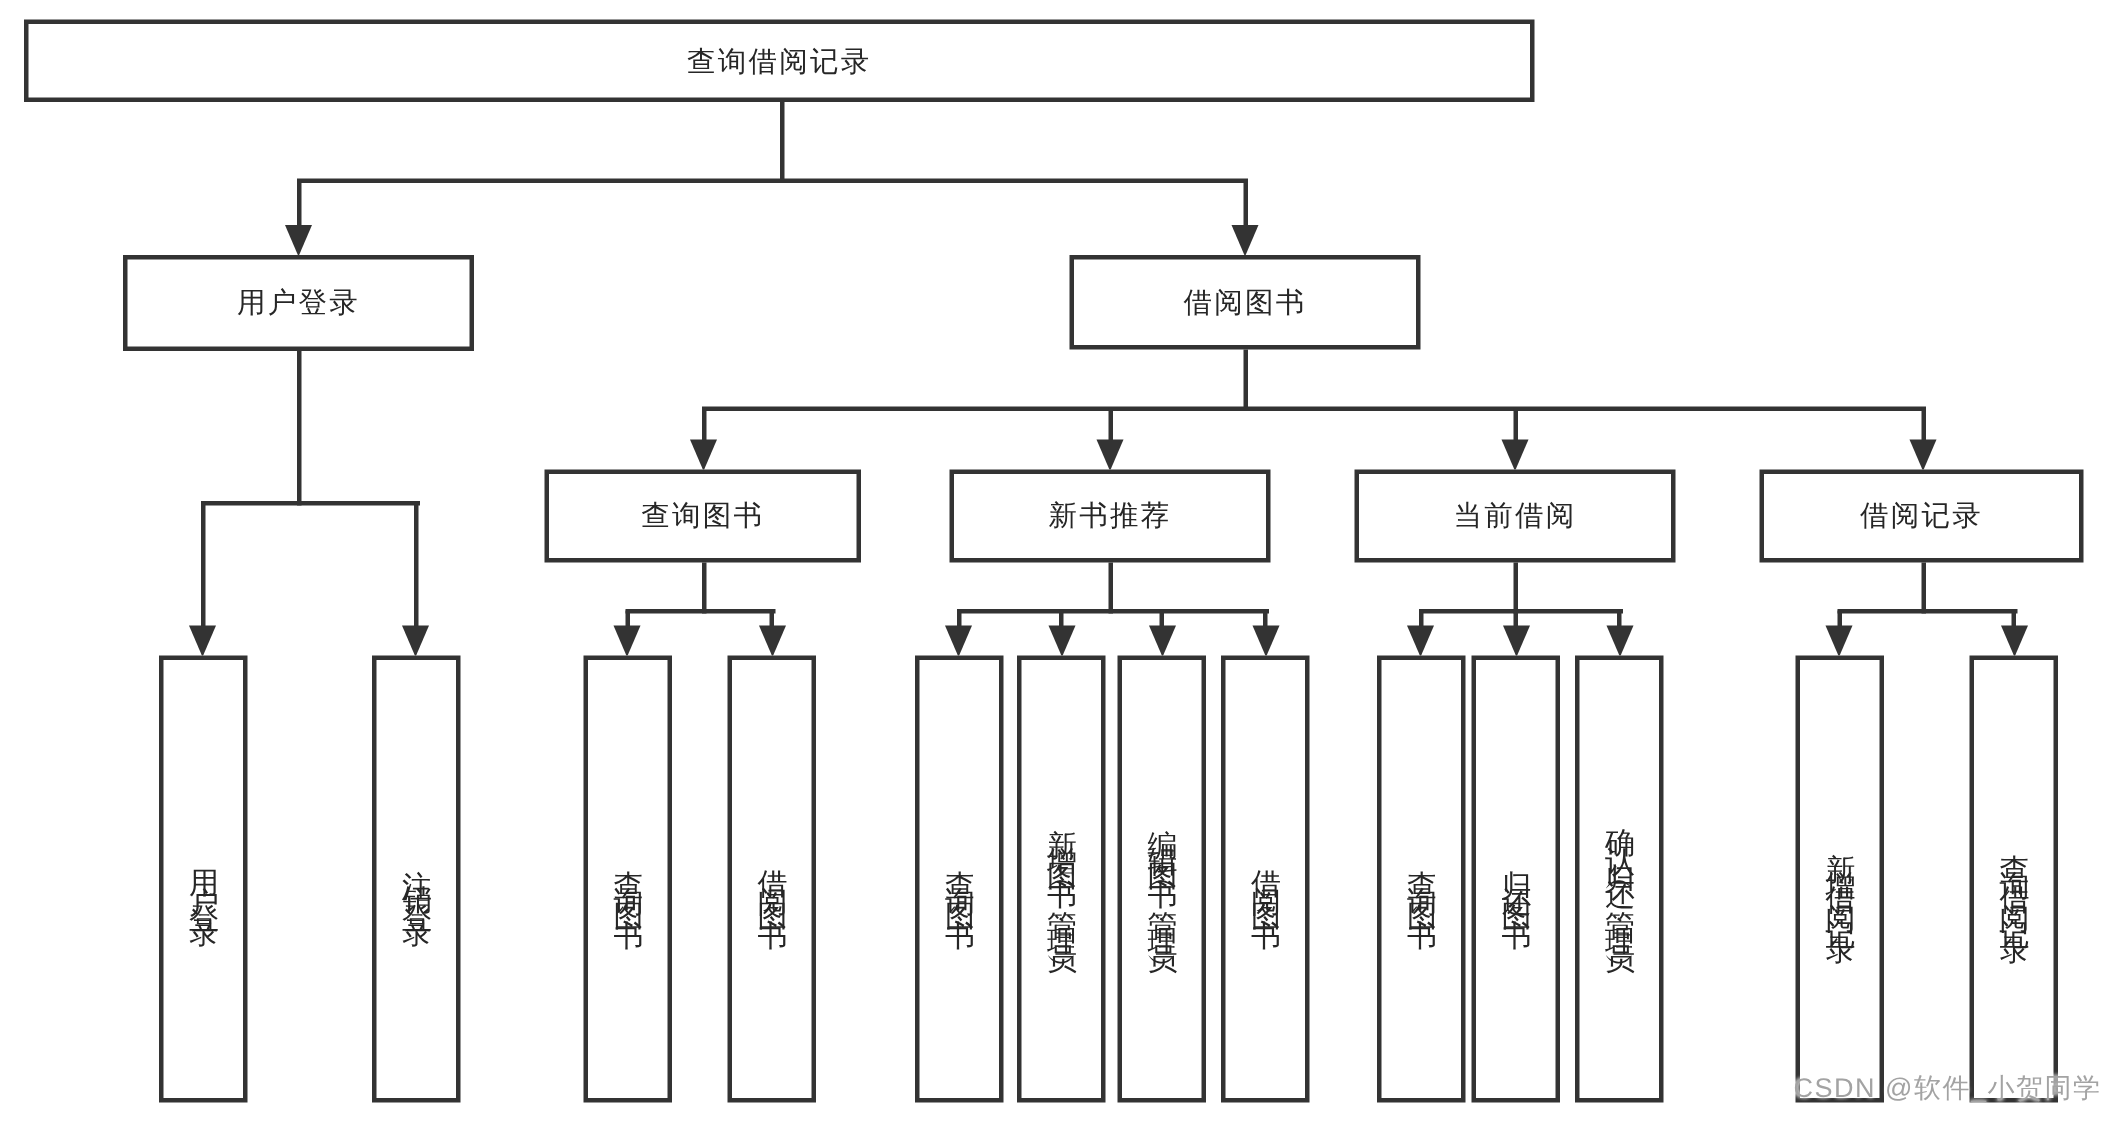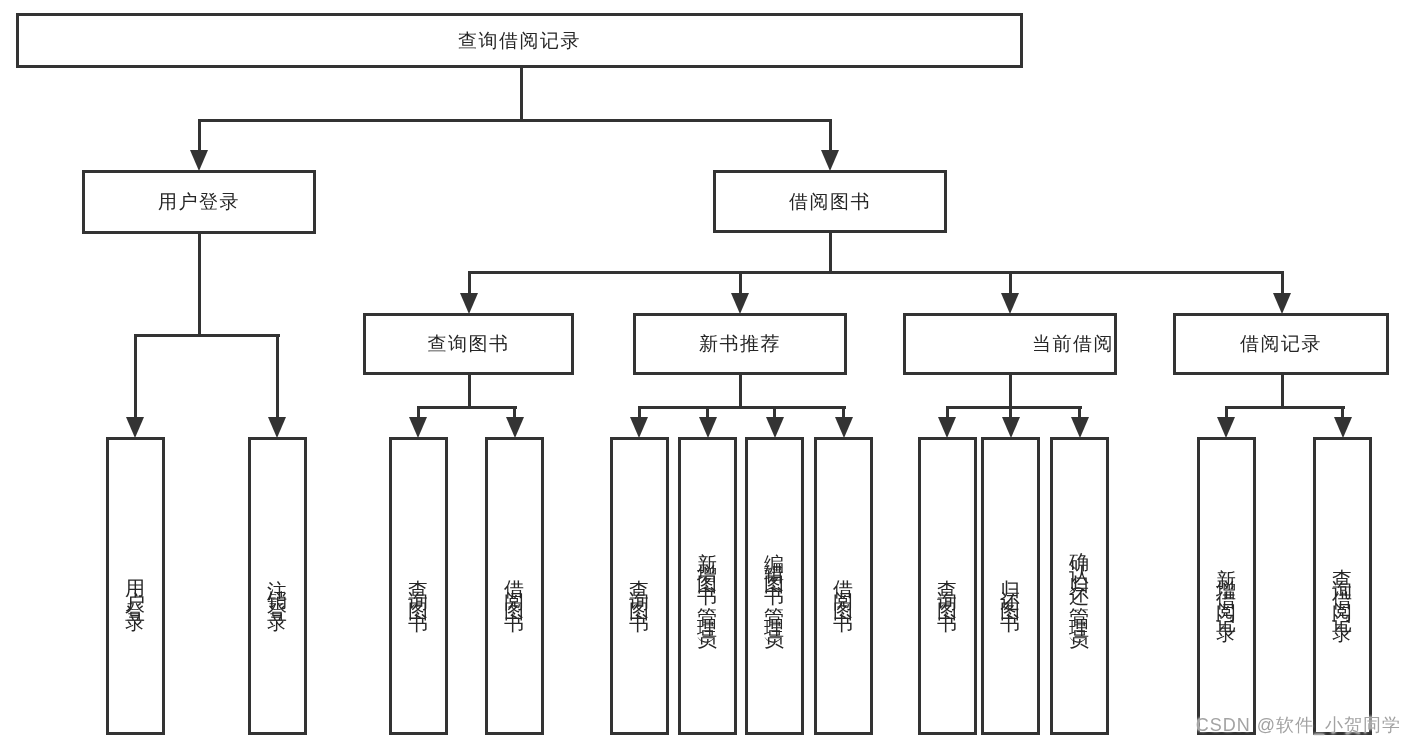--- a/index.html
+++ b/index.html
@@ -94,21 +94,21 @@
   <div class="ahead" style="left:1001px;top:293px;"></div>
   <div class="vline" style="left:1280.5px;top:272px;height:23px;"></div>
   <div class="ahead" style="left:1273px;top:293px;"></div>
 
   <div class="node hnode" style="left:363px;top:313px;width:211px;height:62px;">
     <span>查询图书</span>
   </div>
   <div class="node hnode" style="left:633px;top:313px;width:214px;height:62px;">
     <span>新书推荐</span>
   </div>
-  <div class="node hnode" style="left:903px;top:313px;width:214px;height:62px;justify-content:flex-end;">
+  <div class="node hnode" style="left:903px;top:313px;width:214px;height:62px;">
     <span>当前借阅</span>
   </div>
   <div class="node hnode" style="left:1173px;top:313px;width:216px;height:62px;text-align:center;">
     <span>借阅记录</span>
   </div>
 
   <div class="vline" style="left:467.5px;top:375px;height:34px;"></div>
   <div class="hline" style="left:416.5px;top:406px;width:100px;"></div>
   <div class="vline" style="left:416.5px;top:407px;height:13px;"></div>
   <div class="ahead" style="left:409px;top:417px;"></div>

